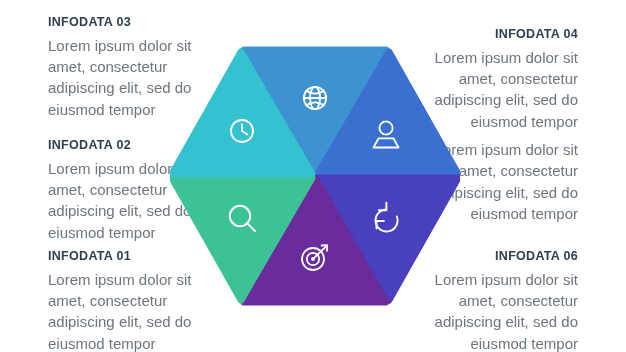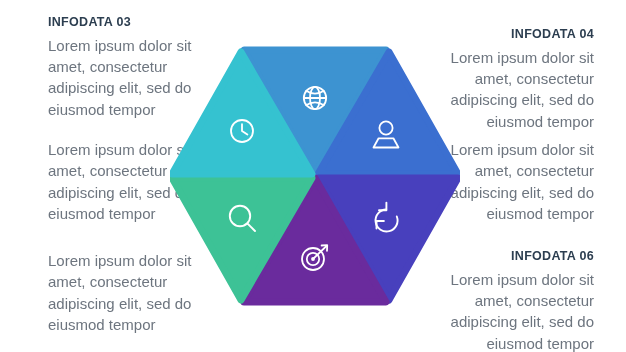--- a/index.html
+++ b/index.html
@@ -33,21 +33,21 @@
   }
   .text-block .tb-body {
     font-family: "Liberation Sans", sans-serif;
     font-size: 15px;
     font-weight: normal;
     color: #6d757f;
     line-height: 1.42;
     margin: 0;
   }
   .side-left { text-align: left; left: 48px; }
-  .side-right { text-align: right; right: 32px; }
+  .side-right { text-align: right; right: 48px; }
 
   .blk-03 { top: 16px; }
   .blk-02 { top: 139px; }
   .blk-01 { top: 250px; }
   .blk-04 { top: 28px; }
   .blk-05 { top: 139px; }
   .blk-06 { top: 250px; }
 
   #hex-wrap {
     position: absolute;
@@ -62,24 +62,26 @@
 <body>
 
 <div id="canvas">
 
   <div class="text-block side-left blk-03">
     <div class="tb-title">INFODATA 03</div>
     <div class="tb-body">Lorem ipsum dolor sit amet, consectetur adipiscing elit, sed do eiusmod tempor</div>
   </div>
 
   <div class="text-block side-left blk-02">
+    <div class="tb-title">INFODATA 02</div>
     <div class="tb-body">Lorem ipsum dolor sit amet, consectetur adipiscing elit, sed do eiusmod tempor</div>
   </div>
 
   <div class="text-block side-left blk-01">
+    <div class="tb-title">INFODATA 01</div>
     <div class="tb-body">Lorem ipsum dolor sit amet, consectetur adipiscing elit, sed do eiusmod tempor</div>
   </div>
 
   <div class="text-block side-right blk-04">
     <div class="tb-title">INFODATA 04</div>
     <div class="tb-body">Lorem ipsum dolor sit amet, consectetur adipiscing elit, sed do eiusmod tempor</div>
   </div>
 
   <div class="text-block side-right blk-05">
     <div class="tb-body">Lorem ipsum dolor sit amet, consectetur adipiscing elit, sed do eiusmod tempor</div>

